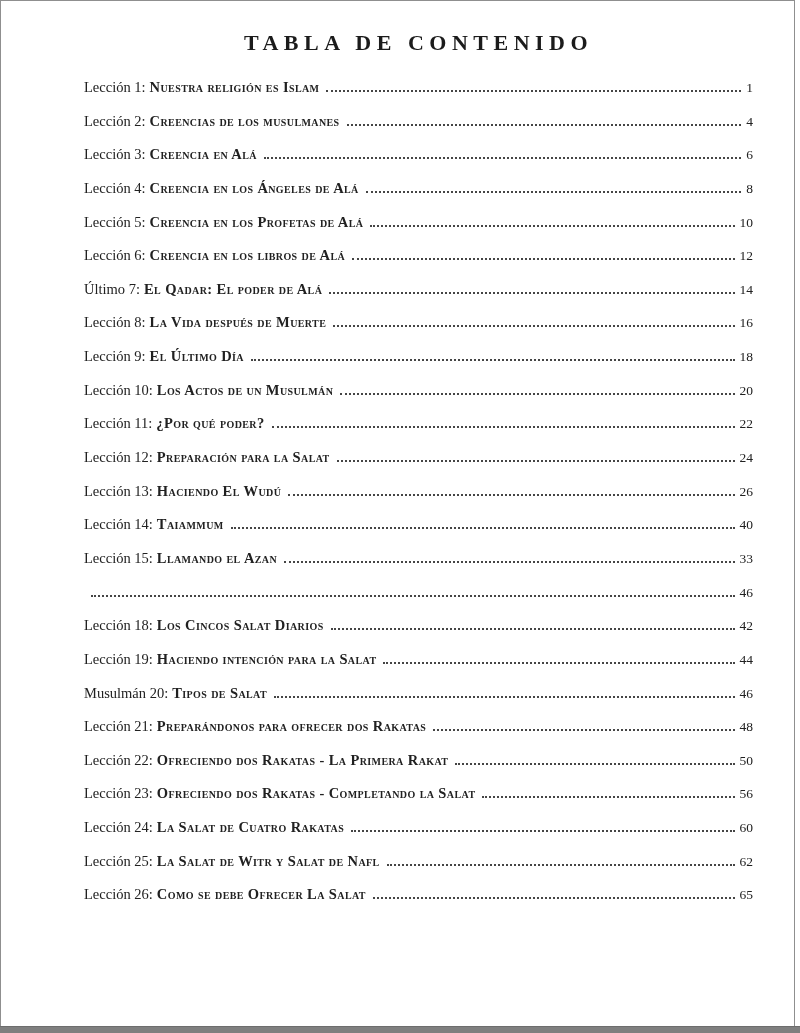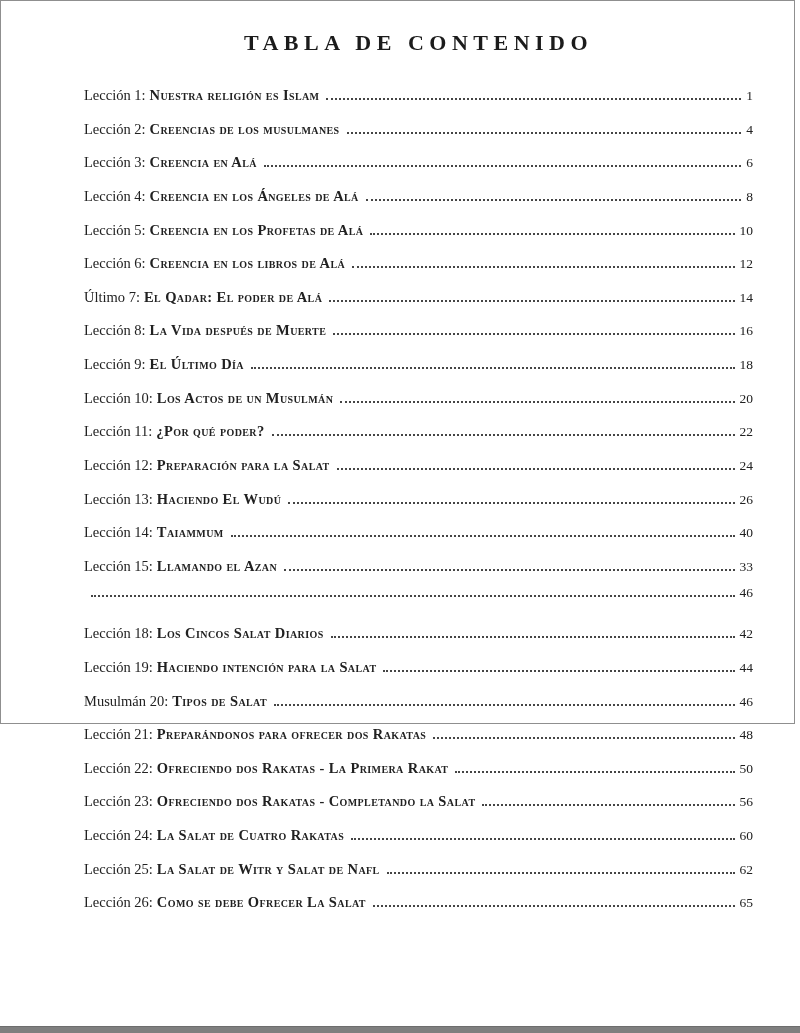--- a/index.html
+++ b/index.html
@@ -12,21 +12,21 @@
     position: relative;
     background: #ffffff;
     font-family: "Liberation Serif", "DejaVu Serif", serif;
     overflow: hidden;
   }
   .page {
     position: absolute;
     left: 0;
     top: 0;
     width: 795px;
-    height: 724px;
+    height: 1027px;
     box-sizing: border-box;
     background: #ffffff;
     border: 1px solid #8f8f8f;
     padding-left: 16px;
   }
   .bottom-band {
     position: absolute;
     left: 0;
     bottom: 0;
     width: 800px;
@@ -59,21 +59,20 @@
     display: flex;
     align-items: baseline;
     height: 33.65px;
     font-size: 14.5px;
     line-height: 17px;
     color: #212121;
     white-space: nowrap;
   }
   .entry-text {
     flex: 0 0 auto;
-    margin-top: 8px;
   }
   .lesson-prefix {
     font-weight: normal;
   }
   .lesson-title {
     font-weight: bold;
     font-variant: small-caps;
     letter-spacing: 0.4px;
     margin-left: 4px;
   }

